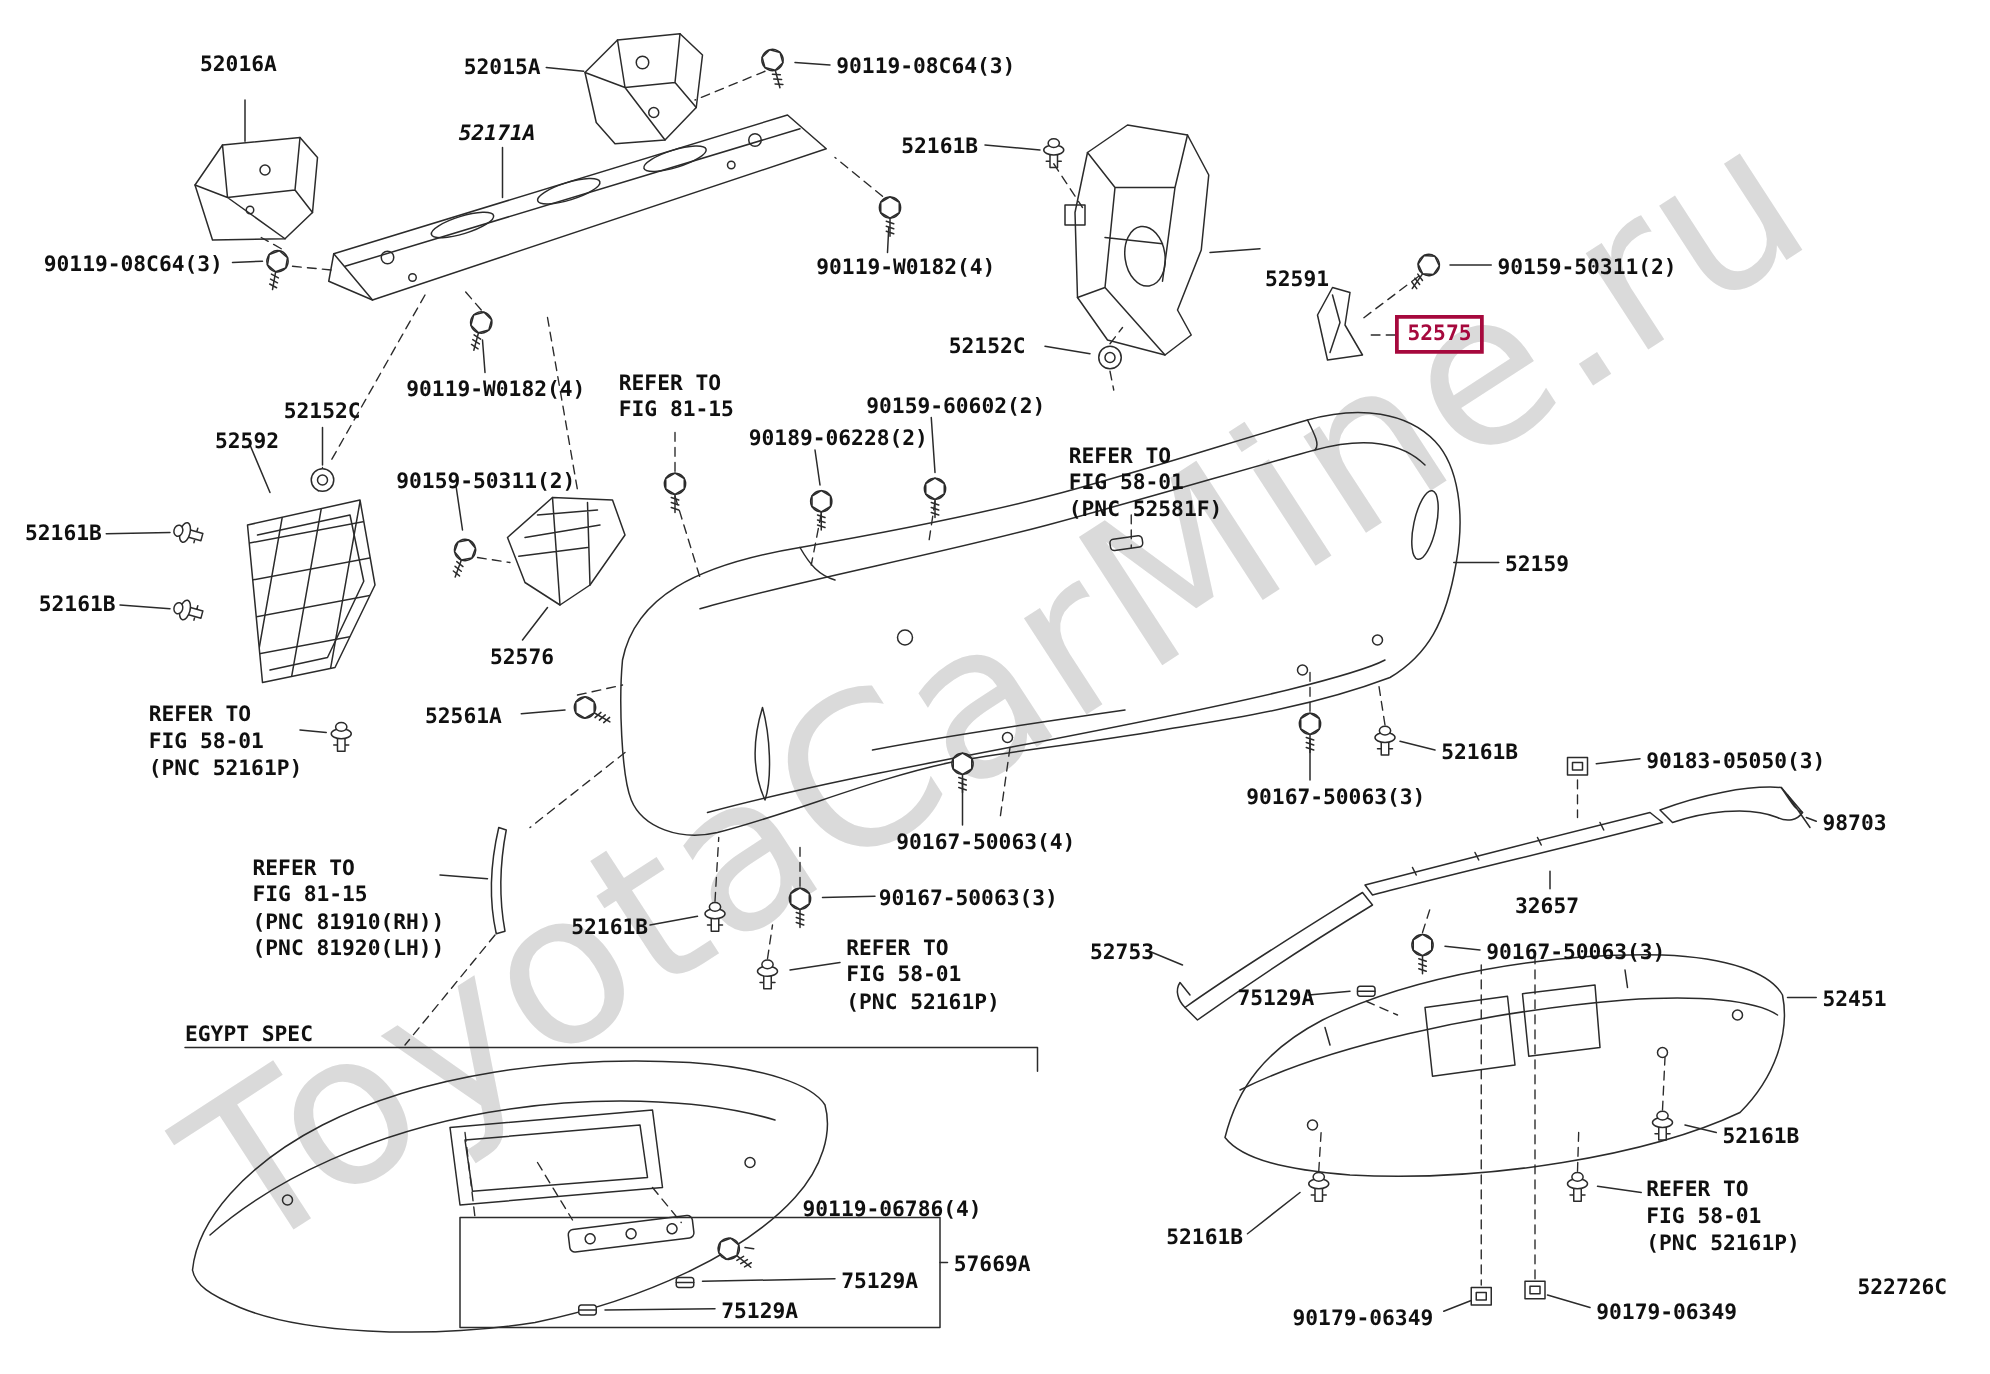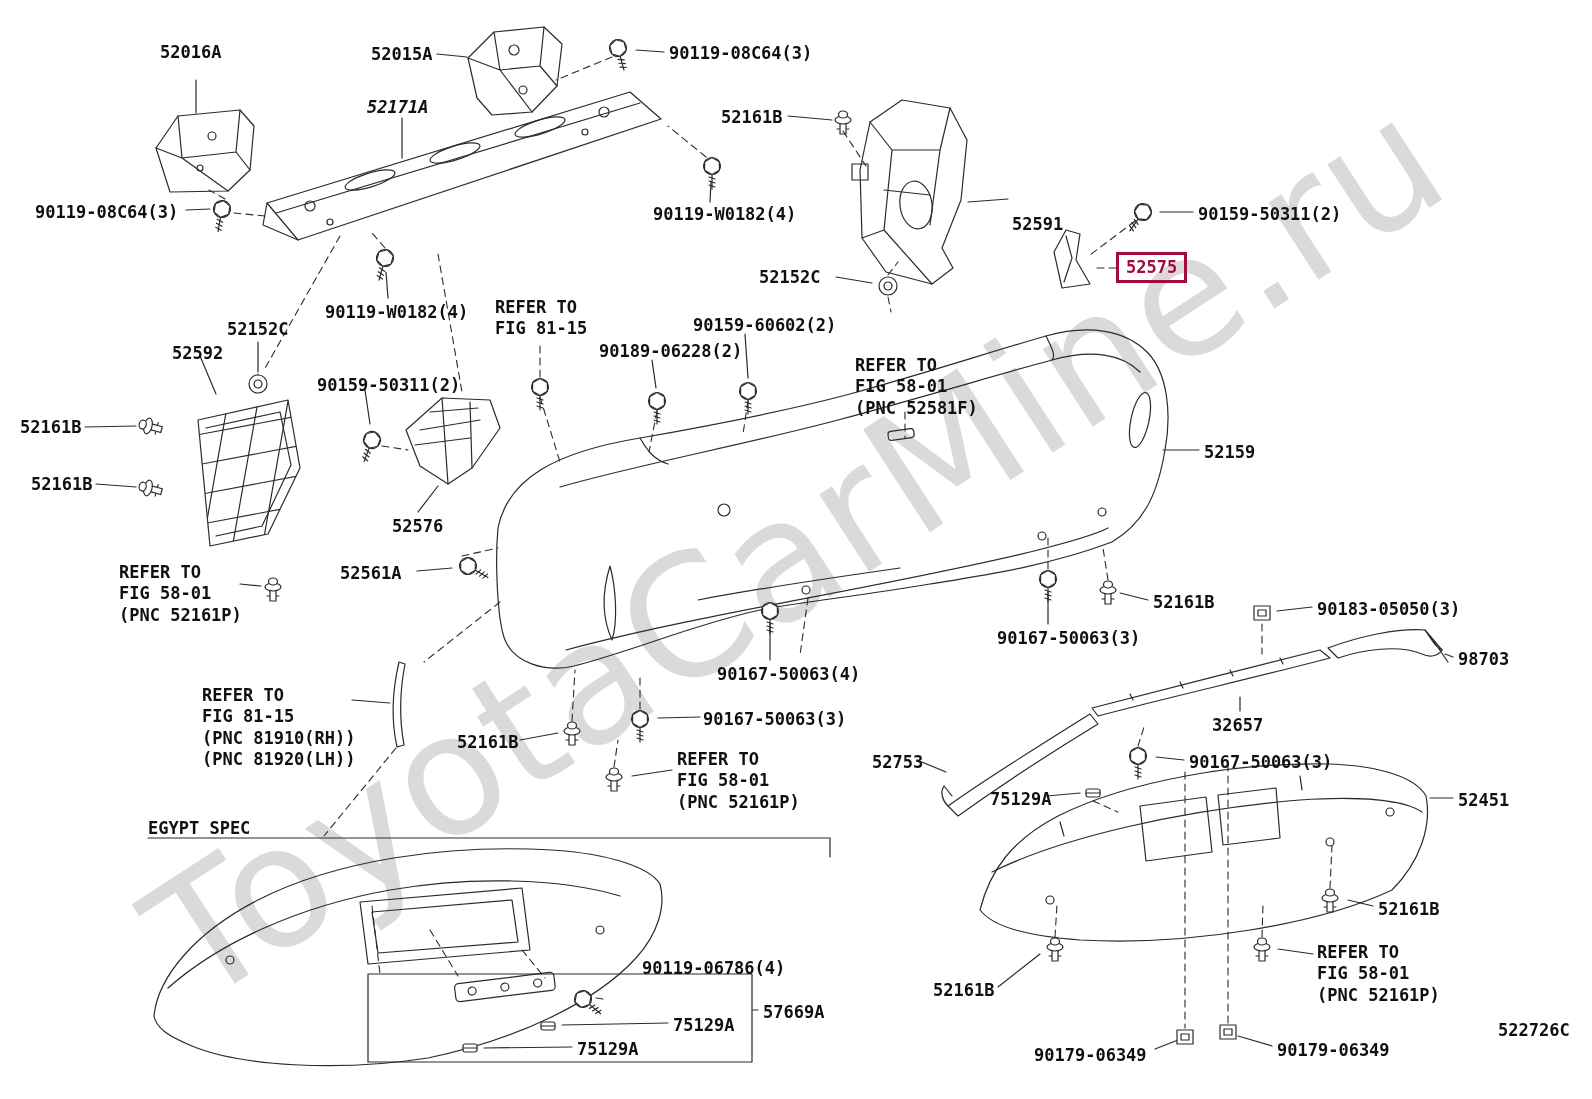--- a/index.html
+++ b/index.html
@@ -308,16 +308,16 @@
         <div>REFER TO</div>
         <div>FIG 58-01</div>
         <div>(PNC 52161P)</div>
       </div>
       <div class="part-label" style="left: 607px; top: 958px; margin-left: 35px;">90119-06786(4)</div>
       <div class="part-label" style="left: 763px; top: 1002px; text-align: right;">57669A</div>
       <div class="part-label" style="left: 673px; top: 1015px;">75129A</div>
       <div class="part-label" style="left: 1034px; top: 1045px;">90179-06349</div>
       <div class="part-label" style="left: 1277px; top: 1040px;">90179-06349</div>
       <div class="part-label" style="left: 577px; top: 1039px;">75129A</div>
-      <div class="part-label" style="left: 1486px; top: 1020px; margin-left: 12px;">522726C</div>
+      <div class="part-label" style="left: 1486px; top: 1020px;">522726C</div>
     </div>
 
 </div>
 
 </body></html>

